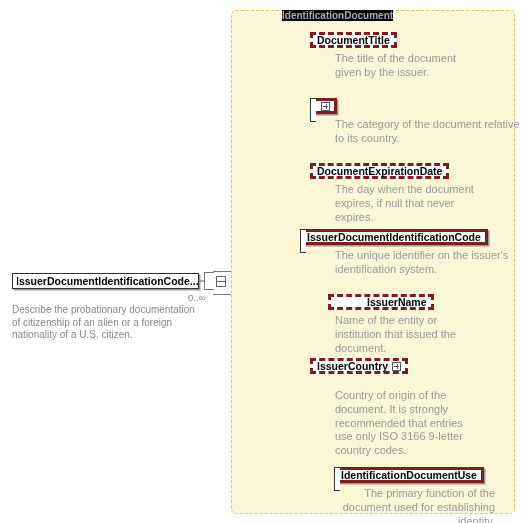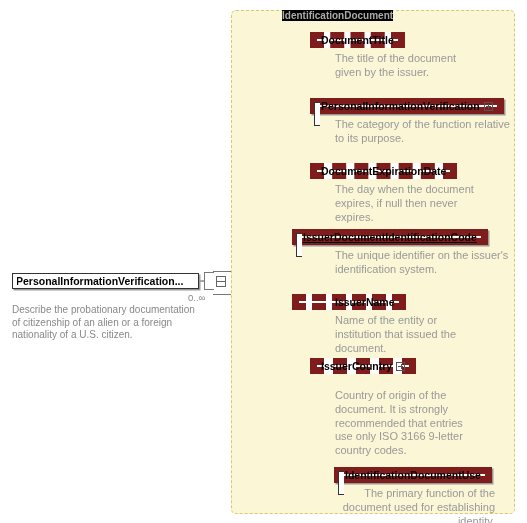--- a/index.html
+++ b/index.html
@@ -69,21 +69,21 @@
     top: -1px;
     left: 10px;
     font-size: 10px;
     font-weight: bold;
     color: #aaa;
     background: #000000;
     margin-left: 40px;
   }
   .child-box {
     position: absolute;
-    border: 7px solid #7f1d1d;
+    border: 3px solid #7f1d1d;
     background: #fff;
     font-size: 10.5px;
     font-weight: bold;
     padding: 1px 4px;
     white-space: nowrap;
     display: flex;
     align-items: center;
     height: 16px;
     box-shadow: 1.5px 1.5px 0 #999;
   }
@@ -198,52 +198,51 @@
   <path d="M 287 40 L 310 40" stroke="#555" fill="none"></path>
   <path d="M 287 106 L 307 106" stroke="#555" fill="none"></path>
   <path d="M 287 171 L 310 171" stroke="#555" fill="none"></path>
   <path d="M 287 237 L 307 237" stroke="#555" fill="none"></path>
   <path d="M 287 302 L 310 302" stroke="#555" fill="none"></path>
   <path d="M 287 377 L 310 377" stroke="#555" fill="none"></path>
   <path d="M 287 475 L 307 475" stroke="#555" fill="none"></path>
 </svg>
 
 <div class="root-box">
-  <span>PersonalInformationVerification...</span>
+  <span>IssuerDocumentIdentificationCode...</span>
 </div>
 <div class="cardinality">0..∞</div>
 <div class="root-desc">Describe the probationary documentation of citizenship of an alien or a foreign nationality of a U.S. citizen.</div>
 
 <div class="opt-wrap"></div>
 <div class="sw"></div>
 <div class="seq-symbol"></div>
 
 <div class="group-container">
   <div class="group-title">IdentificationDocument</div>
 </div>
 
 <div id="children-host">
     <div class="child-box dashed" style="left: 310px; top: 32px;">
       <span>DocumentTitle</span>
     </div>
     <div class="child-desc" style="left: 310px; top: 52px; width: 144px;">The title of the document given by the issuer.</div>
     <div class="child-box has-edge" style="left: 310px; top: 98px;">
-      <span>PersonalInformationVerification</span>
       <span class="expand"></span>
     </div>
-    <div class="child-desc" style="left: 310px; top: 118px; width: 186px;">The category of the function relative to its purpose.</div>
+    <div class="child-desc" style="left: 310px; top: 118px; width: 186px;">The category of the document relative to its country.</div>
     <div class="child-box dashed" style="left: 310px; top: 163px;">
       <span>DocumentExpirationDate</span>
     </div>
-    <div class="child-desc" style="left: 310px; top: 183px; width: 160px;">The day when the document expires, if null then never expires.</div>
-    <div class="child-box has-edge" style="left: 292px; top: 229px; text-decoration: underline;">
+    <div class="child-desc" style="left: 310px; top: 183px; width: 160px;">The day when the document expires, if null that never expires.</div>
+    <div class="child-box has-edge" style="left: 300px; top: 229px;">
       <span>IssuerDocumentIdentificationCode</span>
     </div>
     <div class="child-desc" style="left: 310px; top: 249px; width: 182px;">The unique identifier on the issuer's identification system.</div>
-    <div class="child-box dashed" style="left: 292px; top: 294px; padding-left: 36px;">
+    <div class="child-box dashed" style="left: 328px; top: 294px; padding-left: 36px;">
       <span>IssuerName</span>
     </div>
     <div class="child-desc" style="left: 310px; top: 314px; width: 130px;">Name of the entity or institution that issued the document.</div>
     <div class="child-box dashed" style="left: 310px; top: 358px;">
       <span>IssuerCountry</span>
       <span class="expand"></span>
     </div>
     <div class="child-desc" style="left: 310px; top: 389px; width: 148px;">Country of origin of the document. It is strongly recommended that entries use only ISO 3166 9-letter country codes.</div>
     <div class="child-box has-edge" style="left: 310px; top: 467px; margin-left: 24px;">
       <span>IdentificationDocumentUse</span>

